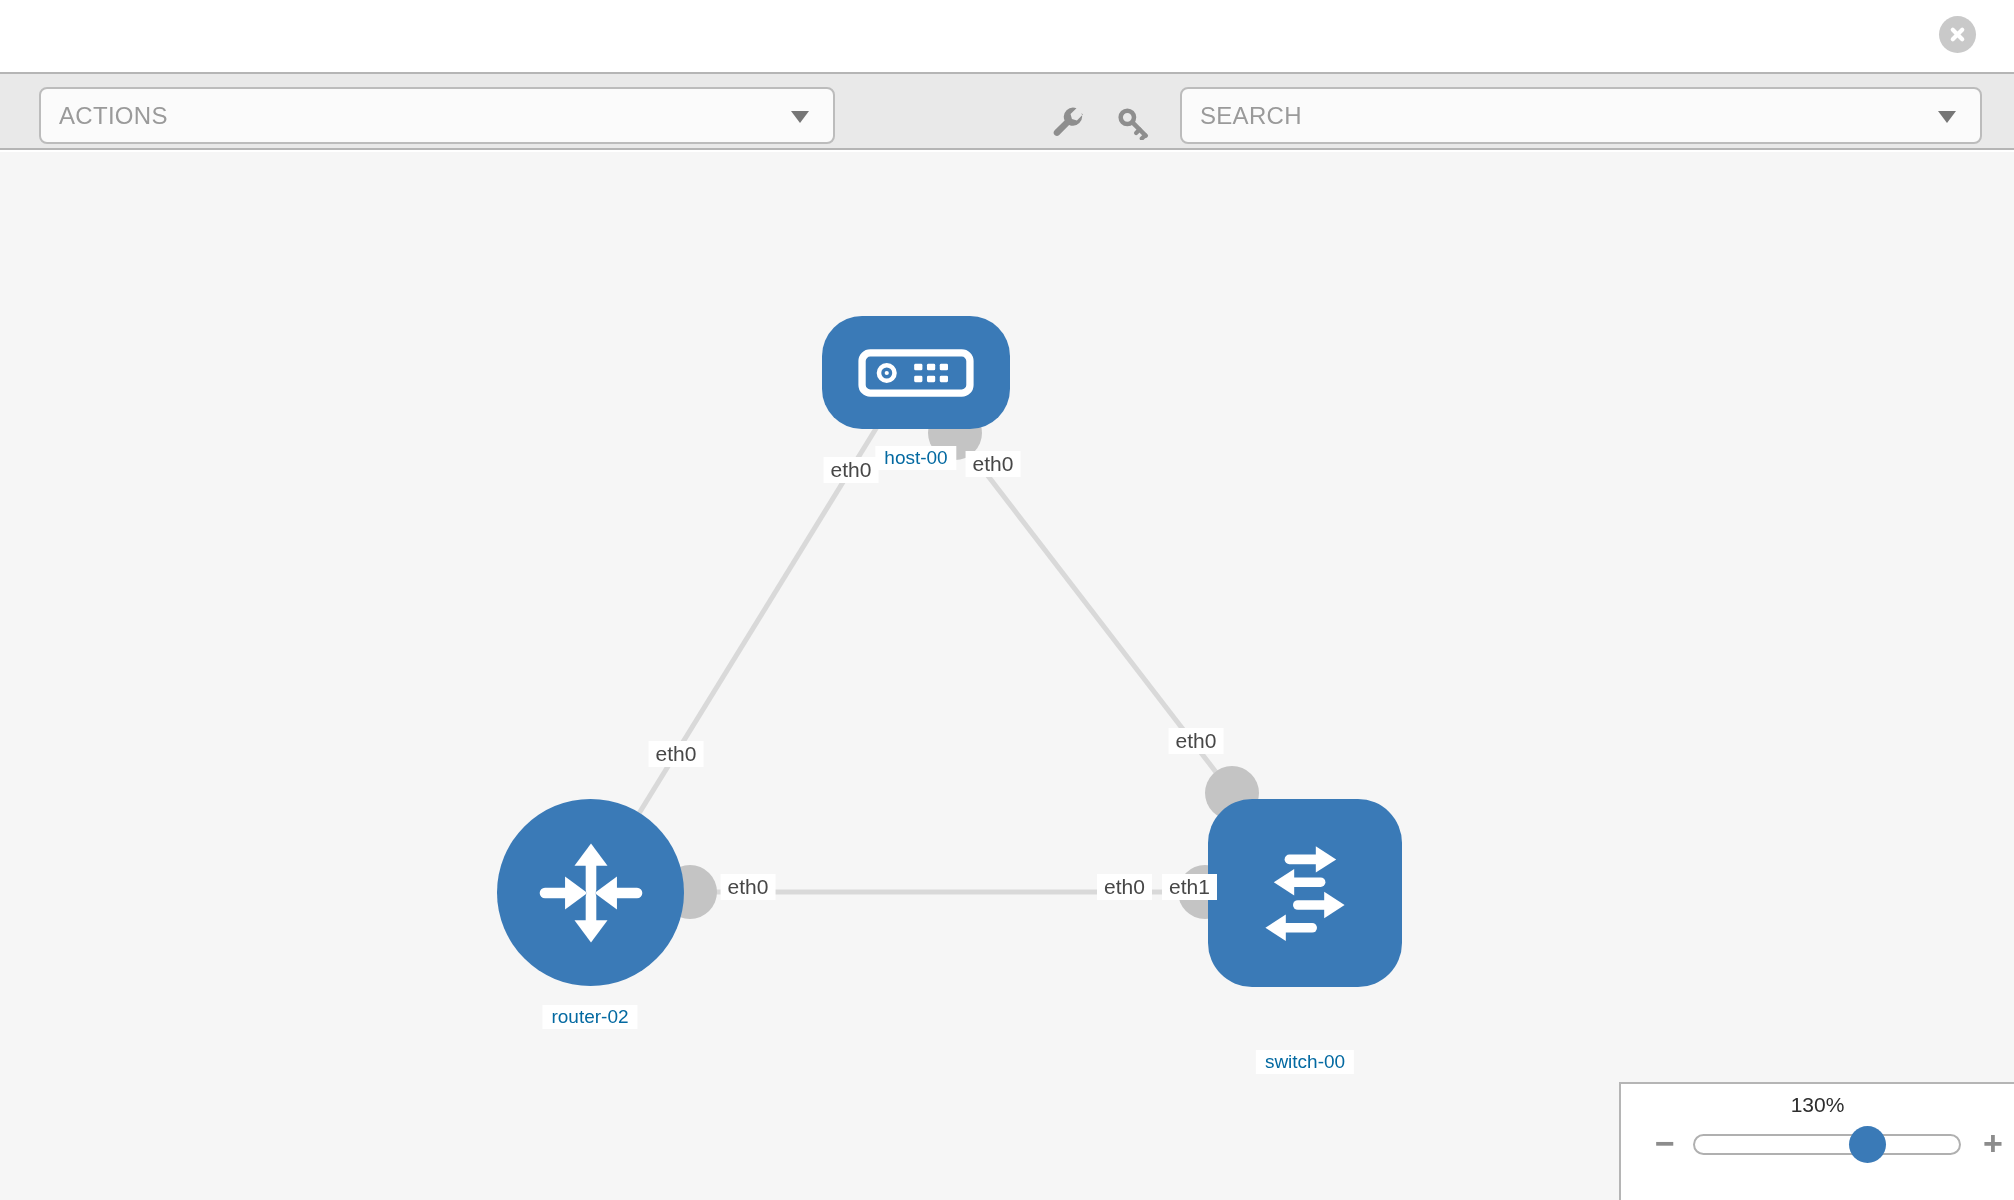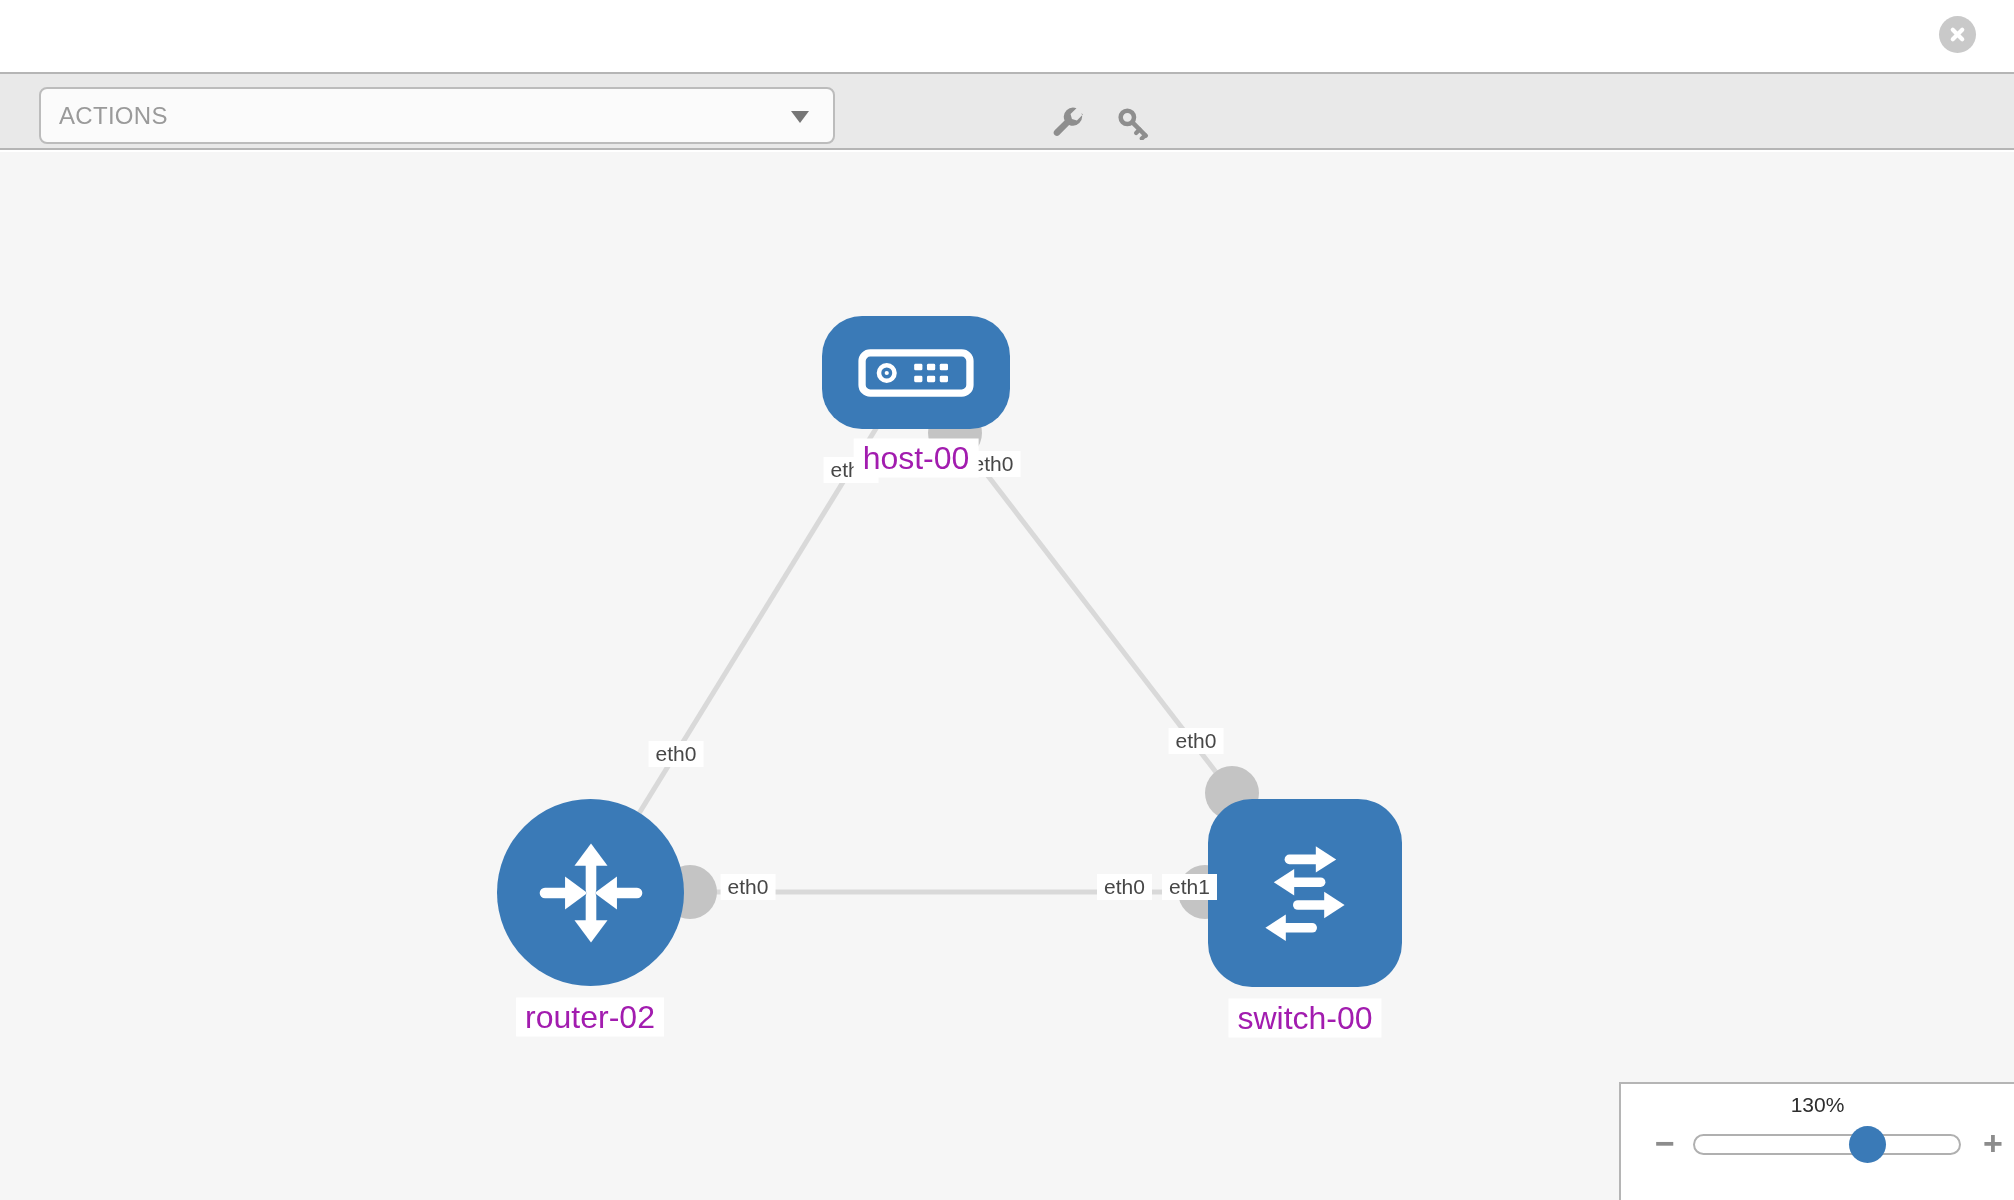--- a/index.html
+++ b/index.html
@@ -36,21 +36,21 @@
             background:#f6f6f6; overflow:hidden; }
   .links-layer { position:absolute; left:0; top:0; z-index:1; }
   .node { position:absolute; z-index:3; background:#3a7ab7;
           display:flex; align-items:center; justify-content:center; cursor:pointer; }
   .node-host   { left:822px;  top:164px; width:188px; height:113px; border-radius:40px; }
   .node-router { left:497px;  top:647px; width:187px; height:187px; border-radius:50%; }
   .node-switch { left:1208px; top:647px; width:194px; height:188px; border-radius:44px; }
   .chip { position:absolute; background:#ffffff; color:#474747; white-space:nowrap;
           padding:1px 7px; transform:translate(-50%,-50%); }
   .if-chip   { font-size:21px; z-index:4; }
-  .node-chip { font-size:32px; color:#a21caf; z-index:5; padding:1px 9px; }
+  .node-chip { font-size:19px; color:#0369a1; z-index:5; padding:1px 9px; }
   .if-chip.anchored { transform:translate(0,-50%); }
 
   
   .zoom-panel { position:absolute; left:1619px; top:1082px; width:397px; height:120px;
                 background:#fff; border:2px solid #b5b5b5; }
   .zoom-level { position:absolute; left:0; top:9px; width:100%; text-align:center;
                 font-size:21px; color:#2e2e2e; }
   .zoom-btn { position:absolute; top:40px; width:40px; height:40px; font-size:34px;
               font-weight:bold; color:#8c8c8c; text-align:center; line-height:38px;
               cursor:pointer; user-select:none; }
@@ -87,20 +87,24 @@
     </div>
     <div class="tool-icon-btn key-btn">
       <svg width="34" height="34" viewBox="0 0 24 24">
         <circle cx="8" cy="8" r="4.7" fill="none" stroke="#8e8e8e" stroke-width="3.2"></circle>
         <line x1="11.6" y1="11.6" x2="21" y2="21" stroke="#8e8e8e" stroke-width="3.2" stroke-linecap="round"></line>
         <line x1="16.6" y1="16.6" x2="14.2" y2="19.0" stroke="#8e8e8e" stroke-width="3" stroke-linecap="round"></line>
         <line x1="20.6" y1="20.6" x2="18.2" y2="23.0" stroke="#8e8e8e" stroke-width="3" stroke-linecap="round"></line>
       </svg>
     </div>
 
+    <div class="select-box search-box">
+      <span class="ph">SEARCH</span>
+      <span class="caret"></span>
+    </div>
   </div>
 
   <div class="canvas">
 
     <svg class="links-layer" width="2014" height="1048">
 
       <line x1="590" y1="741" x2="880" y2="270" stroke="#d9d9d9" stroke-width="5"></line>
       <line x1="955" y1="281" x2="1232" y2="641" stroke="#d9d9d9" stroke-width="5"></line>
       <line x1="590" y1="740" x2="1205" y2="740" stroke="#d9d9d9" stroke-width="5"></line>
 
@@ -157,21 +161,21 @@
     <div class="chip if-chip" style="left:676px; top:602px;">eth0</div>
     <div class="chip if-chip" style="left:851px; top:318px;">eth0</div>
     <div class="chip if-chip" style="left:993px; top:312px;">eth0</div>
     <div class="chip if-chip" style="left:1196px; top:589px;">eth0</div>
     <div class="chip if-chip" style="left:748px; top:735px;">eth0</div>
     <div class="chip if-chip anchored" style="left:1097px; top:735px;">eth0</div>
     <div class="chip if-chip anchored" style="left:1162px; top:735px;">eth1</div>
 
     <div class="chip node-chip" style="left:916px;  top:306px;">host-00</div>
     <div class="chip node-chip" style="left:590px;  top:865px;">router-02</div>
-    <div class="chip node-chip" style="left:1305px; top:866px;">switch-00</div>
+    <div class="chip node-chip" style="left:1305px; top:910px;">switch-00</div>
   </div>
 
   <div class="zoom-panel">
     <div class="zoom-level">130%</div>
     <div class="zoom-btn zoom-out">−</div>
     <div class="zoom-track"></div>
     <div class="zoom-thumb"></div>
     <div class="zoom-btn zoom-in">+</div>
   </div>
 

